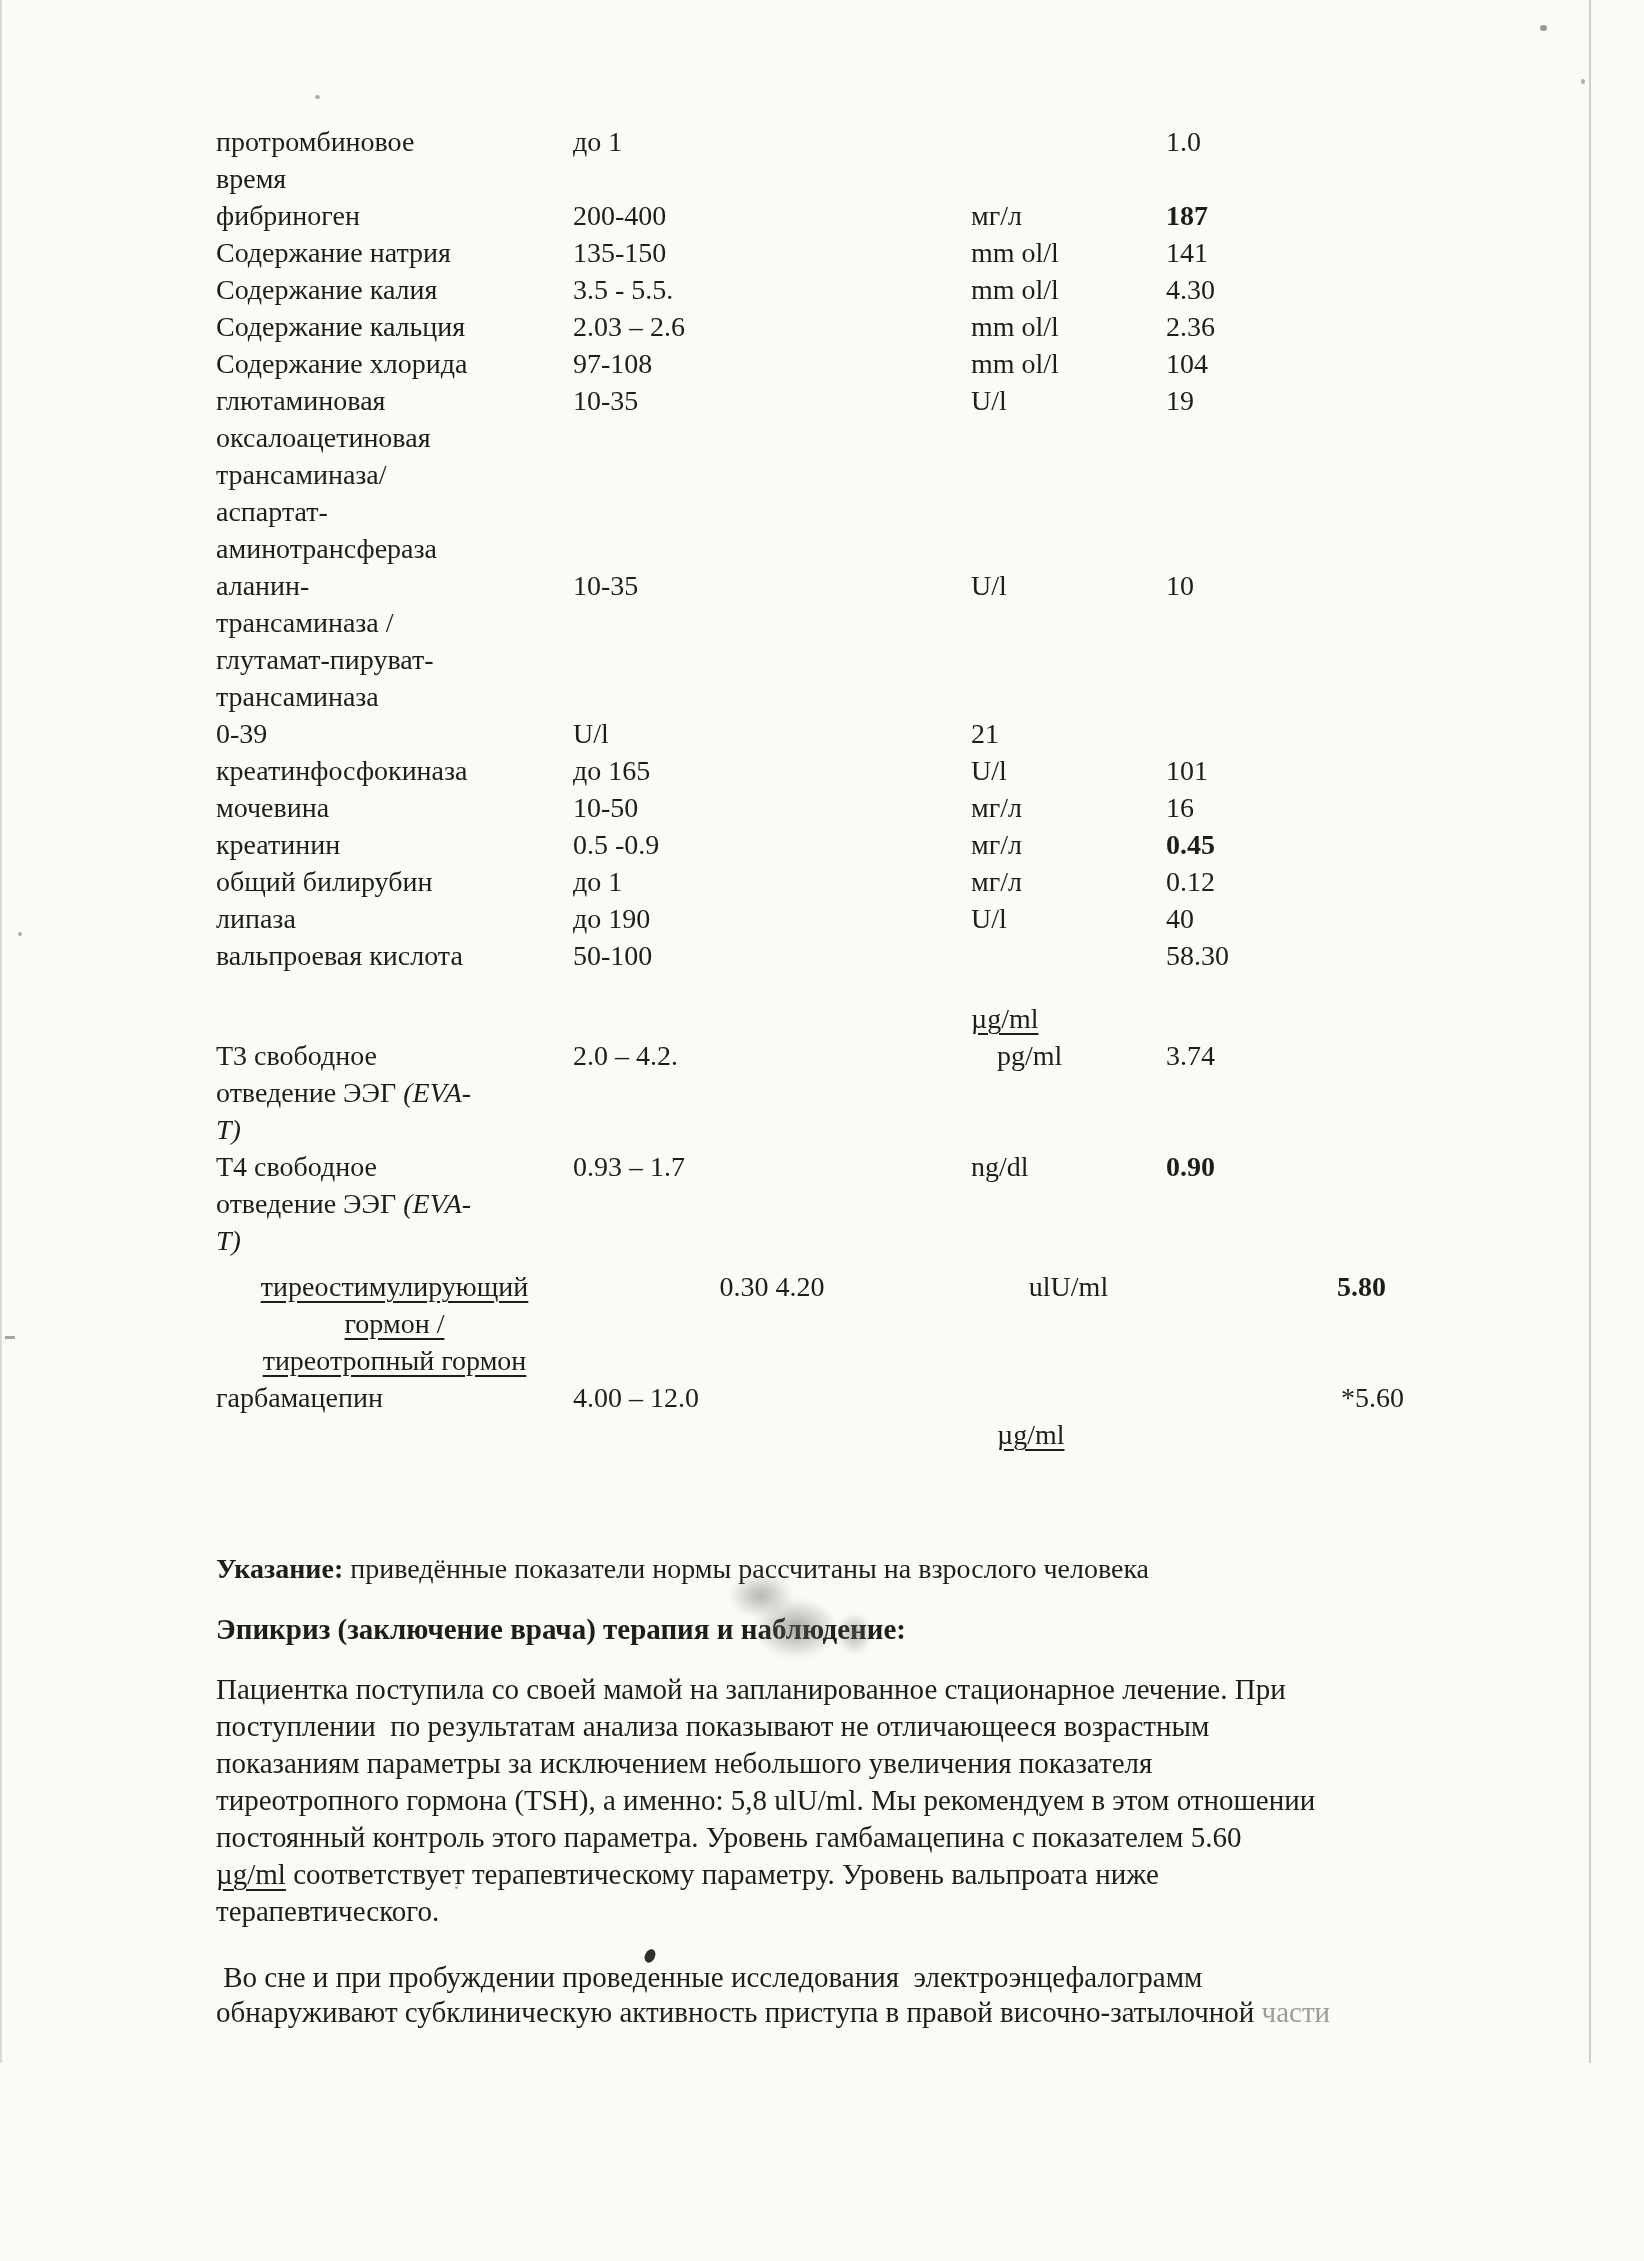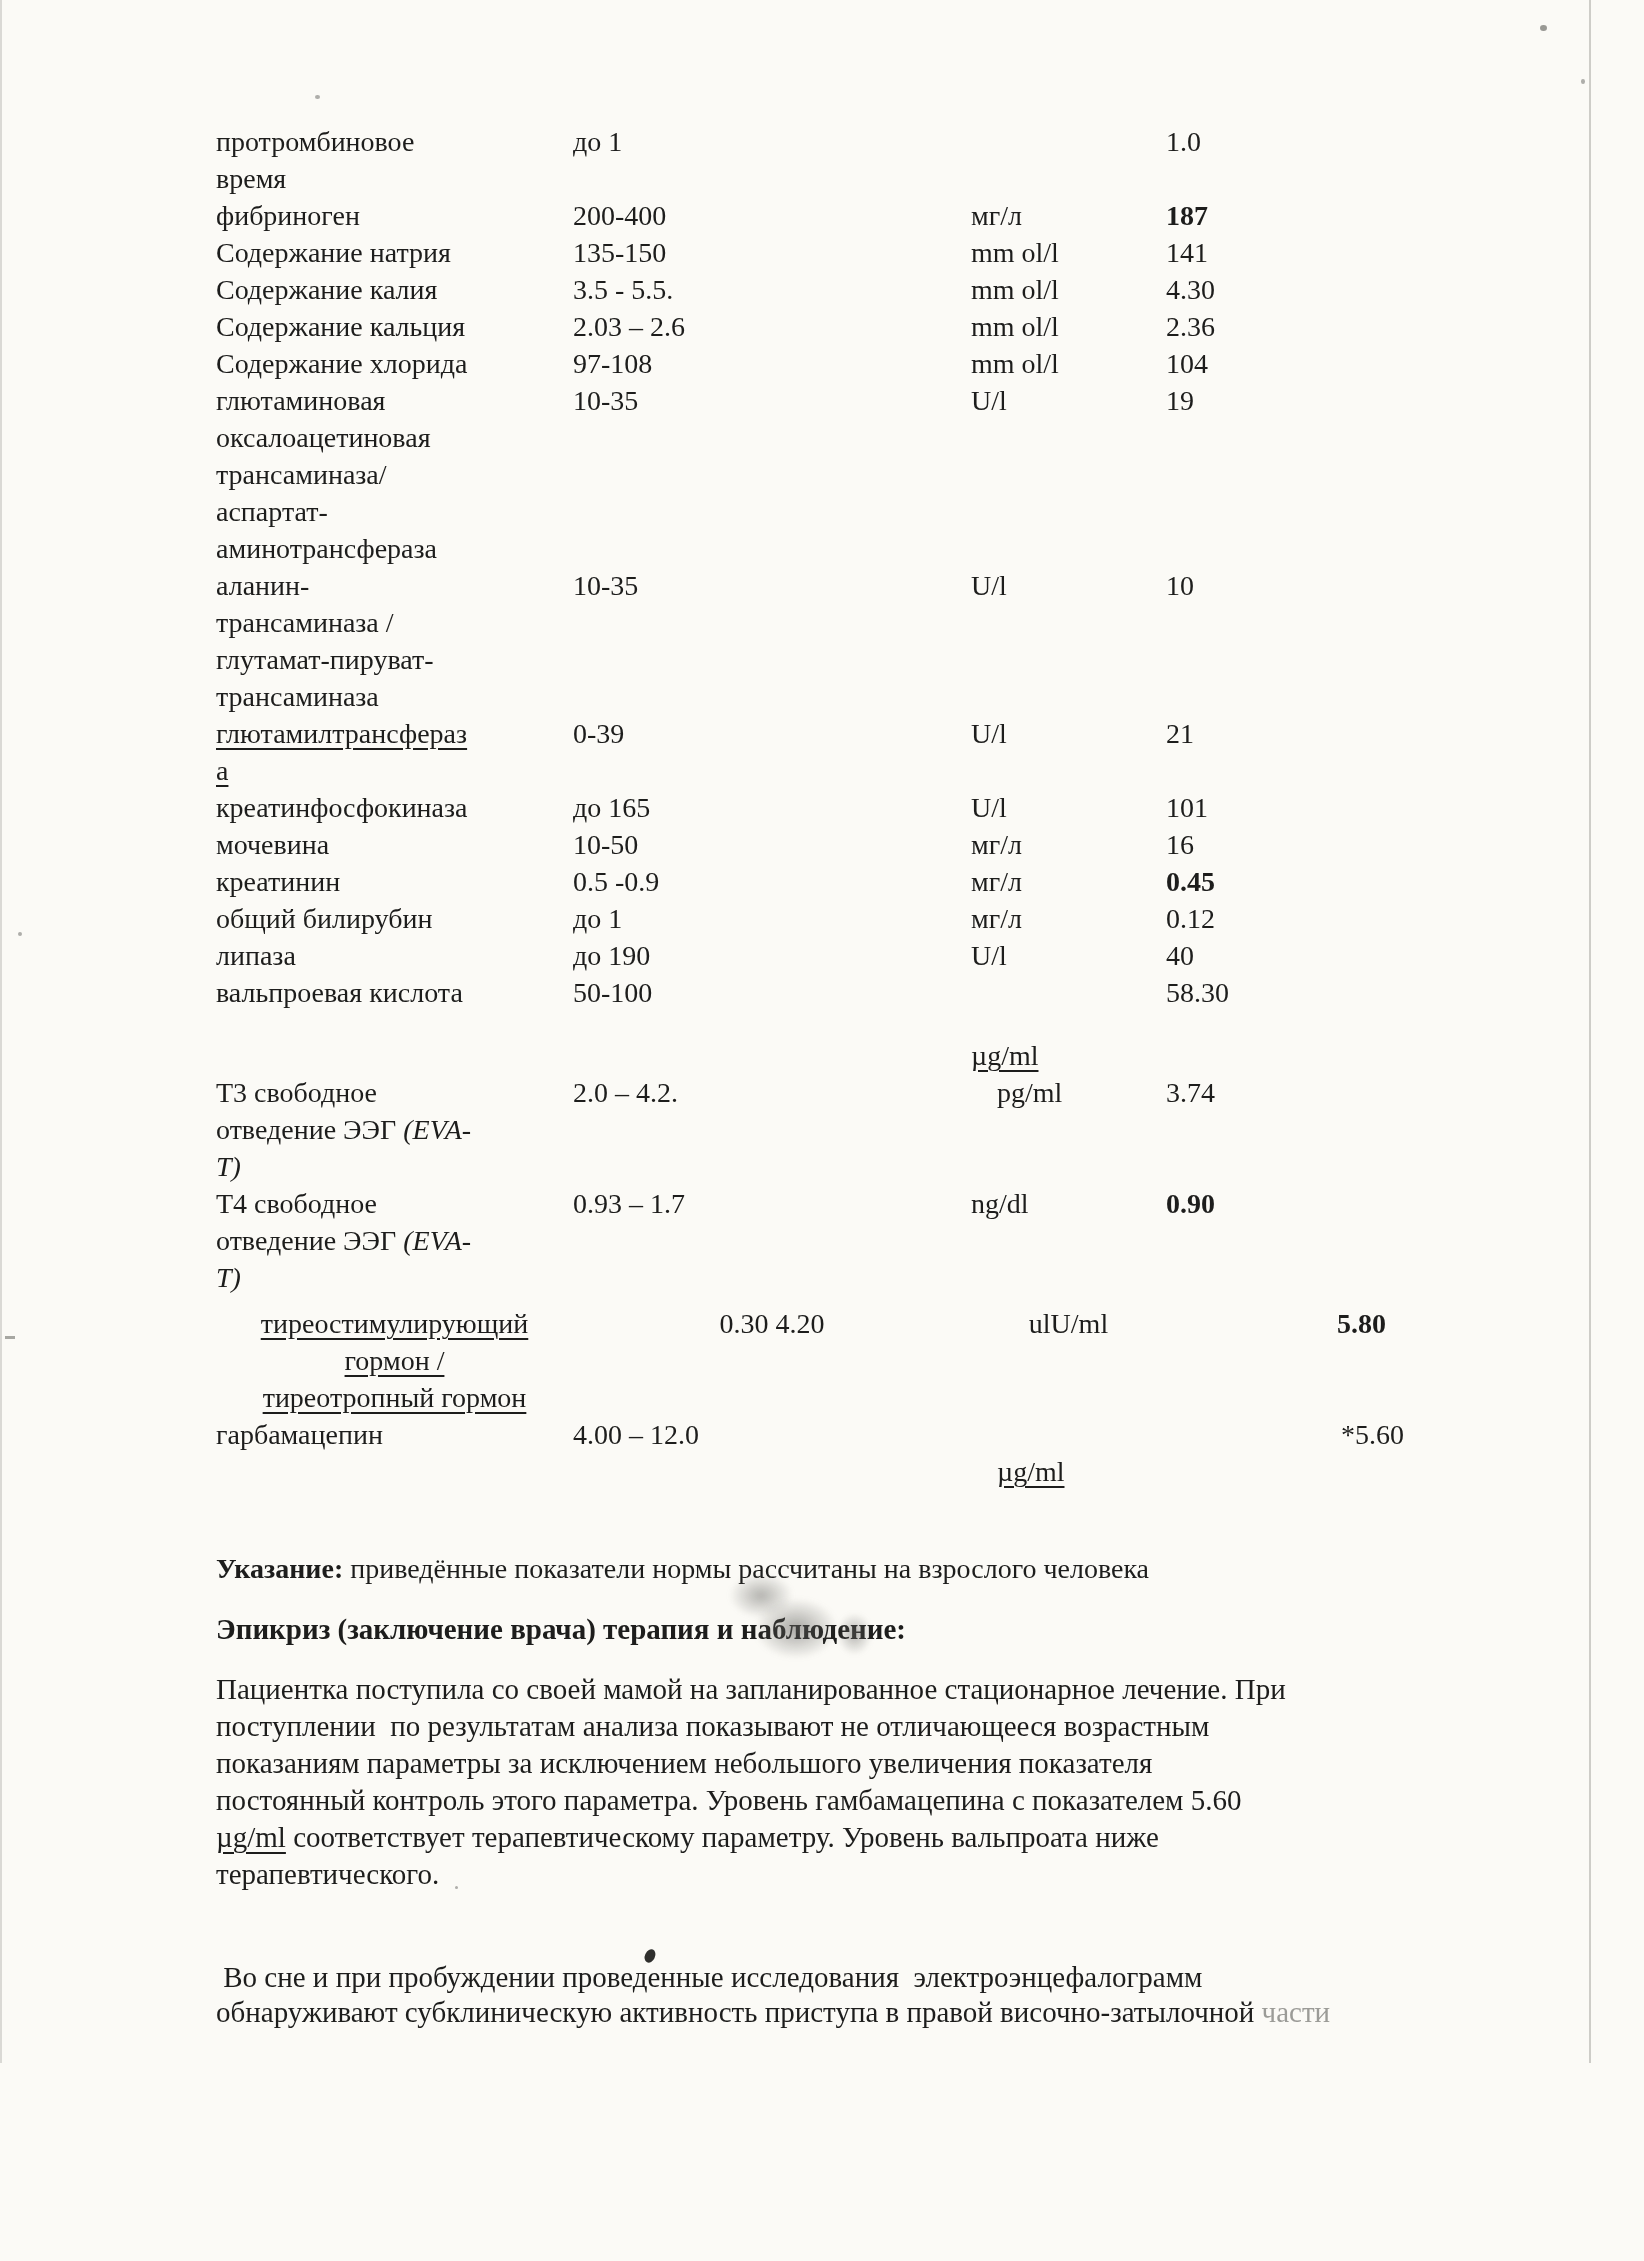--- a/index.html
+++ b/index.html
@@ -112,22 +112,20 @@
       <div class="cell name">аланин-
 трансаминаза /
 глутамат-пируват-
 трансаминаза</div>
       <div class="cell">10-35</div>
       <div class="cell">U/l</div>
       <div class="cell">10</div>
     </div>
 
     <div class="row">
-      <div class="cell name u">глютамилтрансфераз
-а</div>
       <div class="cell">0-39</div>
       <div class="cell">U/l</div>
       <div class="cell">21</div>
     </div>
 
     <div class="row">
       <div class="cell name">креатинфосфокиназа</div>
       <div class="cell">до 165</div>
       <div class="cell">U/l</div>
       <div class="cell">101</div>
@@ -217,20 +215,21 @@
   </div>
 
   <div class="note"><span class="b">Указание:</span><span> приведённые показатели нормы рассчитаны на взрослого человека</span></div>
 
   <div class="heading">Эпикриз (заключение врача) терапия и наблюдение:</div>
 
   <div class="para1">
     <div class="pline">Пациентка поступила со своей мамой на запланированное стационарное лечение. При</div>
     <div class="pline">поступлении  по результатам анализа показывают не отличающееся возрастным</div>
     <div class="pline">показаниям параметры за исключением небольшого увеличения показателя</div>
+    <div class="pline">тиреотропного гормона (TSH), а именно: 5,8 ulU/ml. Мы рекомендуем в этом отношении</div>
     <div class="pline">постоянный контроль этого параметра. Уровень гамбамацепина с показателем 5.60</div>
     <div class="pline"><span class="u">µg/ml</span><span> соответствует терапевтическому параметру. Уровень вальпроата ниже</span></div>
     <div class="pline">терапевтического.</div>
   </div>
 
   <div class="para2">
     <div class="pline"> Во сне и при пробуждении проведенные исследования  электроэнцефалограмм</div>
     <div class="pline"><span>обнаруживают субклиническую активность приступа в правой височно-затылочной </span><span class="fade">части</span></div>
   </div>
 

